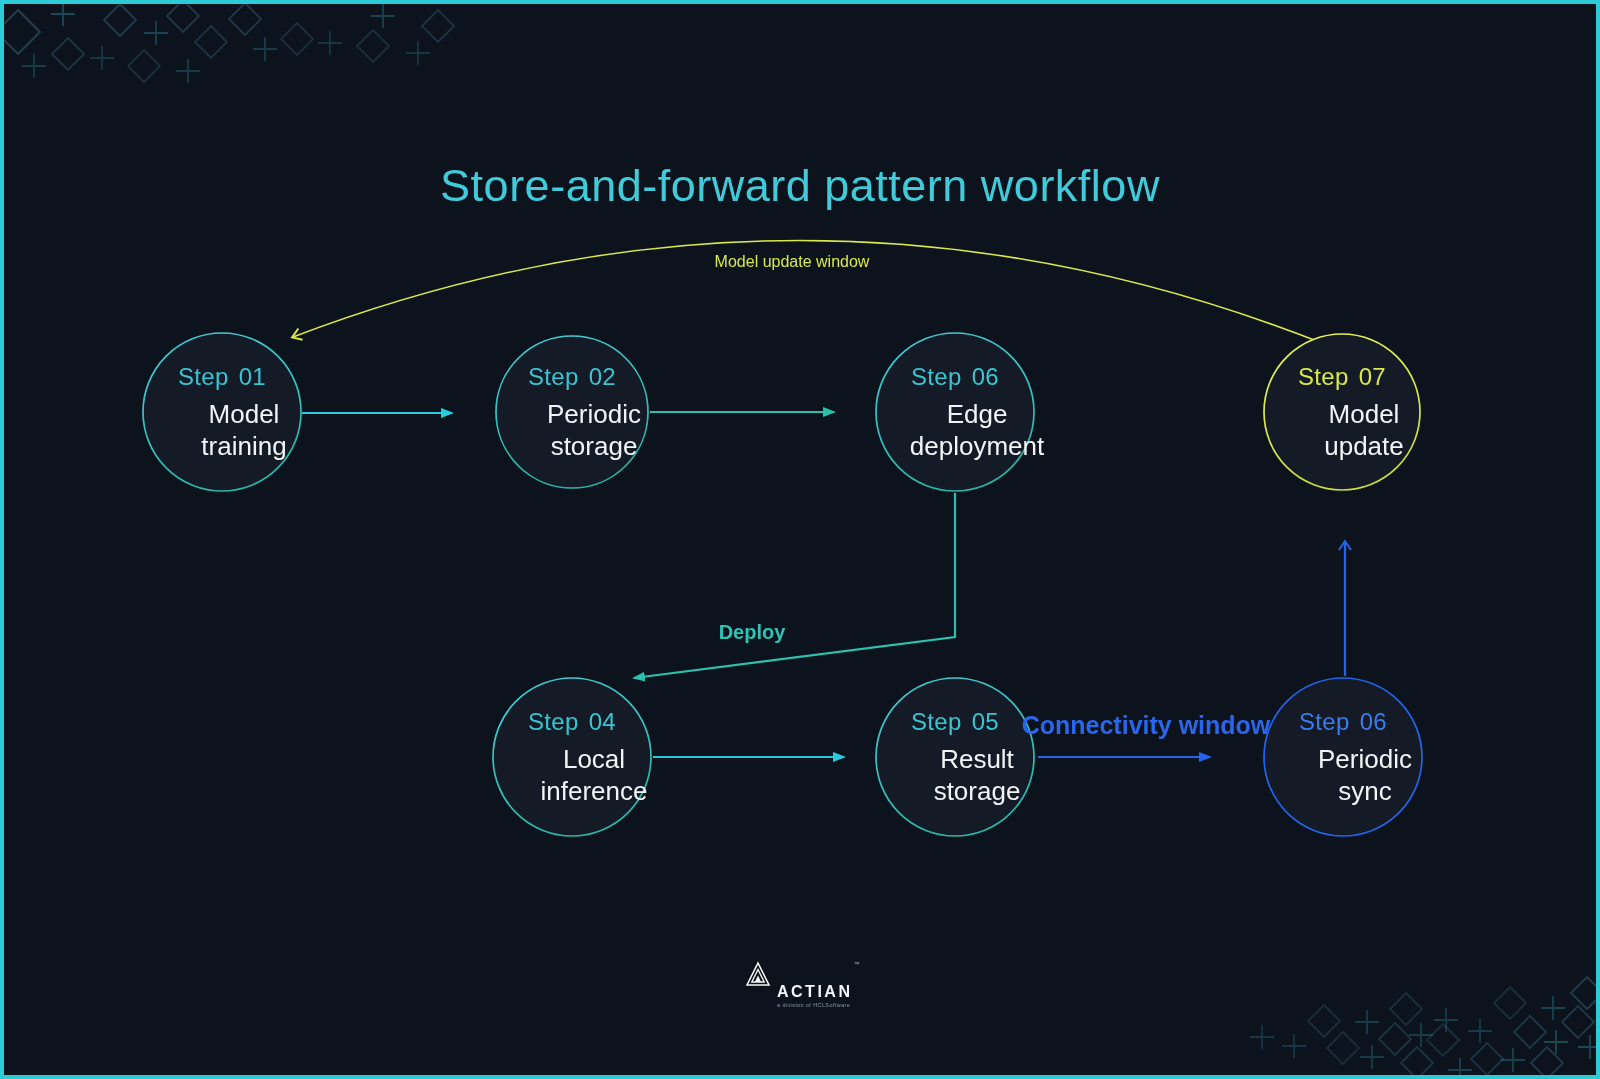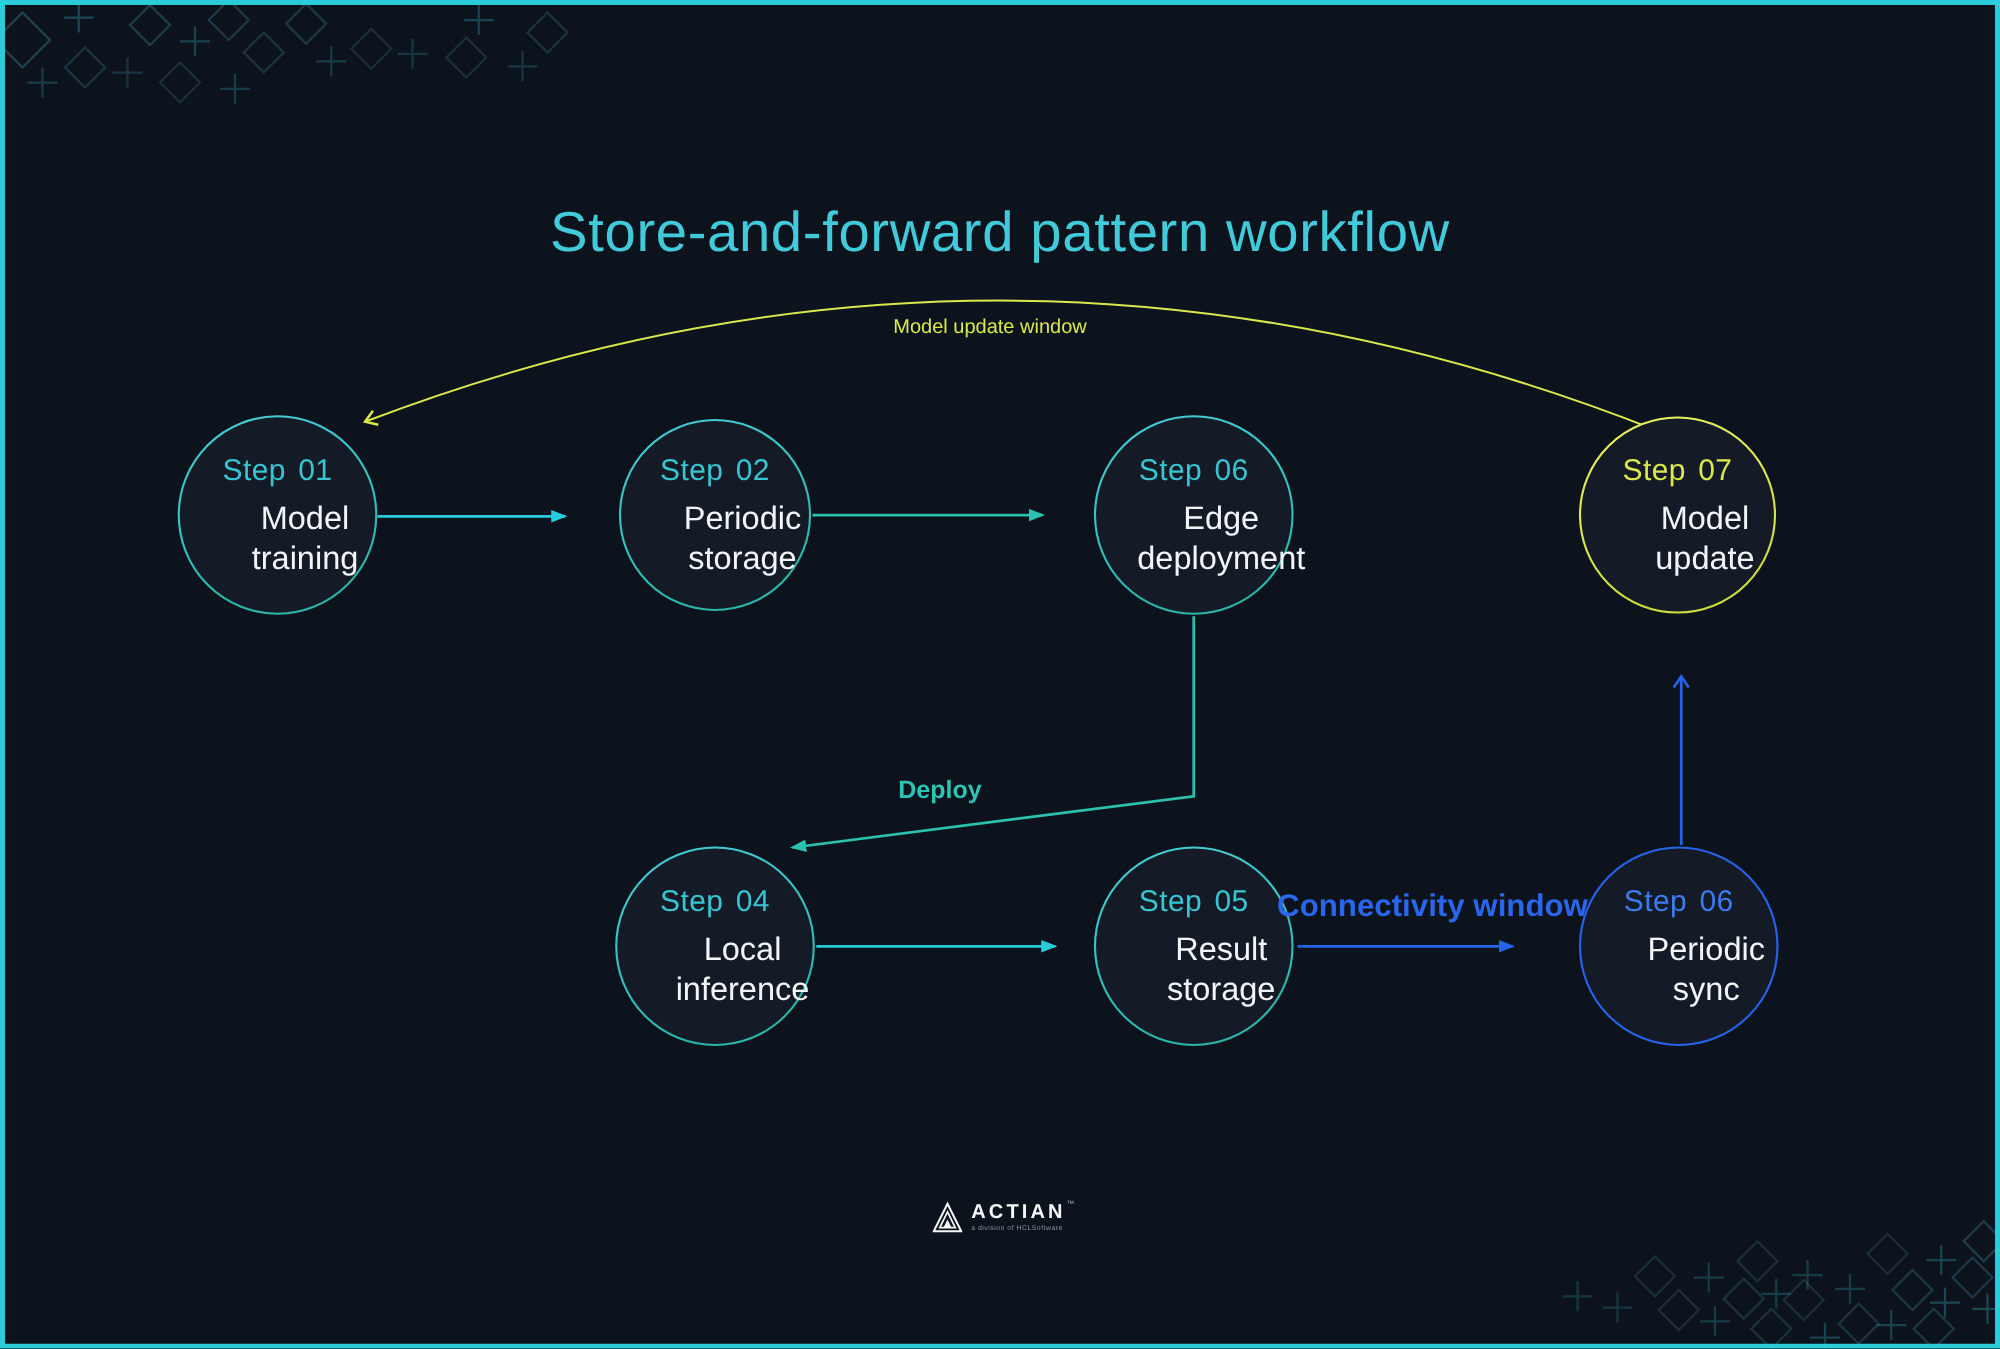--- a/index.html
+++ b/index.html
@@ -28,21 +28,21 @@
   .edge-label{position:absolute; z-index:4; transform:translateX(-50%); white-space:nowrap;}
   .lbl-yellow{color:#d9e84c; font-size:16px; font-weight:500;}
   .lbl-teal{color:#2cc4b4; font-size:20px; font-weight:700;}
   .lbl-blue{color:#2a66ec; font-size:25px; font-weight:700;}
   .footer-logo{
     position:absolute; left:746px; top:961px; z-index:4;
     display:flex; align-items:flex-start; gap:7px;
   }
   .logo-text{display:flex; flex-direction:column;}
   .brand-row{display:flex; align-items:flex-start;}
-  .brand{color:#f5f7f8; font-size:16px; font-weight:700; letter-spacing:2.5px; line-height:18px;}
+  .brand{color:#f5f7f8; font-size:16px; font-weight:700; letter-spacing:2.5px; line-height:18px;margin-top:22px;}
   .mark{color:#aab3bb; font-size:6px; line-height:6px; margin-left:1px;}
   .tagline{color:#8e99a3; font-size:5.5px; letter-spacing:0.4px; margin-top:1px;}
 </style>
 </head>
 <body>
 
 <div id="stage">
 
   <svg class="corner" style="left:0;top:0" width="470" height="125" viewBox="0 0 470 125">
     <g fill="none" stroke-width="1.8">

